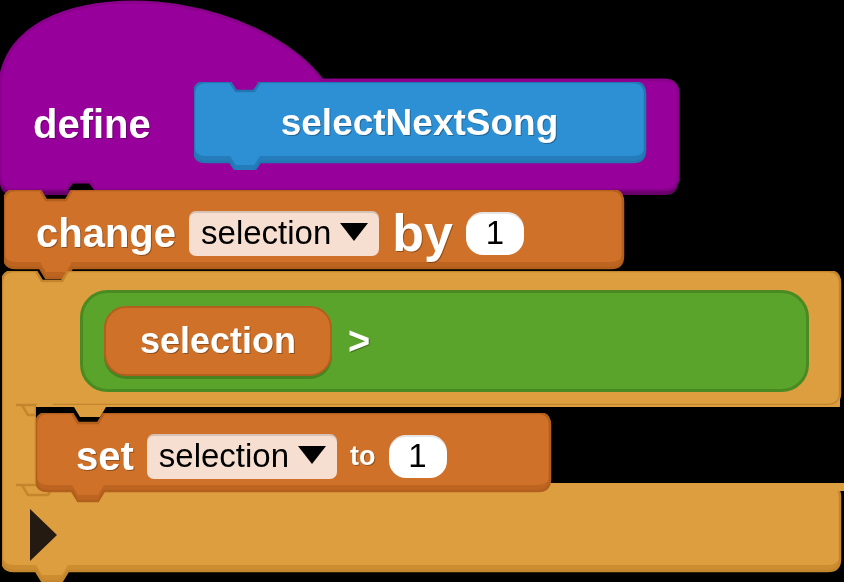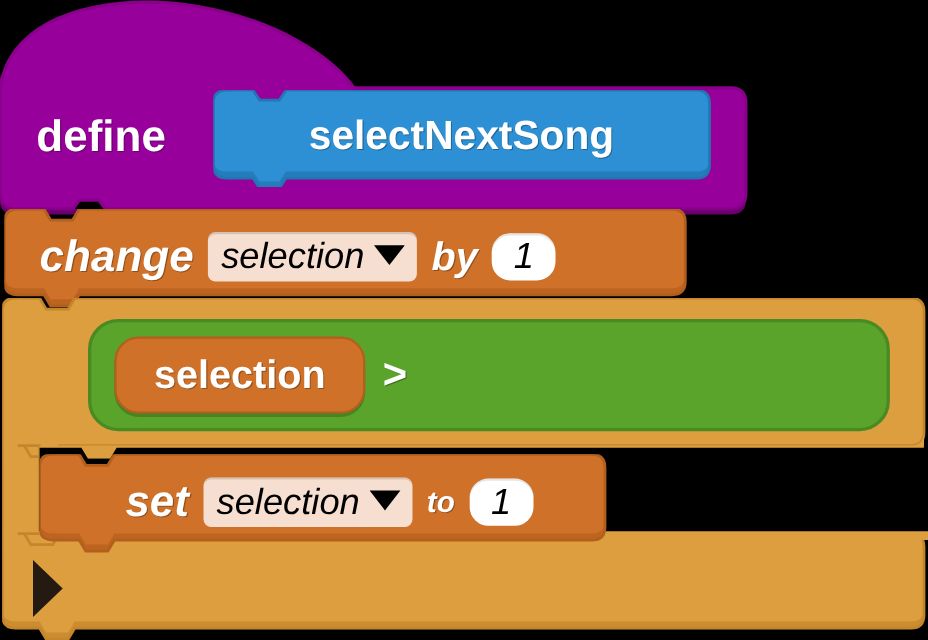--- a/index.html
+++ b/index.html
@@ -34,21 +34,21 @@
     border-radius:21px;
   }
 
   
   .change-block{
     position:absolute;left:4px;top:190px;width:619px;height:82px;
   }
   .stack-svg{position:absolute;left:0;top:0;}
   .row{
     position:absolute;left:0;top:0;height:100%;
-    display:flex;align-items:center;gap:13px;font-style:italic;
+    display:flex;align-items:center;gap:13px;
   }
   .change-block .row{padding-left:32px;top:2px;}
 
   
   .dropdown{
     display:flex;align-items:center;gap:9px;
     background:#f6dfd0;border-radius:7px;
     padding:5px 11px 7px 12px;
     box-shadow:0 2px 0 rgba(0,0,0,.13) inset;
   }
@@ -85,21 +85,21 @@
     position:relative;display:flex;align-items:center;justify-content:center;
     background:#cf7129;border:2px solid #b35f1d;border-radius:22px;
     height:66px;padding:0 34px;
     box-shadow:0 3px 0 rgba(0,0,0,.20);
   }
   .var-oval span{font-size:36px;}
   .gt-sign{font-size:38px;}
 
   
   .set-block{position:absolute;left:36px;top:413px;width:514px;height:82px;}
-  .set-block .row{padding-left:30px;top:2px;margin-left:48px;}
+  .set-block .row{padding-left:40px;top:2px;}
 
   
   .tri{
     position:absolute;left:30px;top:509px;
     width:0;height:0;
     border-top:26px solid transparent;border-bottom:26px solid transparent;
     border-left:27px solid #241a12;
   }
 </style>
 </head>
@@ -159,21 +159,21 @@
     </svg>
 
     <div class="row">
       <span class="lbl" style="font-size:40px">change</span>
 
       <span class="dropdown">
         <span class="dtext">selection</span>
         <span class="caret"></span>
       </span>
 
-      <span class="lbl" style="font-size:36px">by</span>
+      <span class="lbl" style="font-size:52px">by</span>
 
       <span class="numfield">1</span>
     </div>
   </div>
 
   <div class="c-block">
     <svg class="c-svg" width="845" height="315" viewBox="0 0 845 315">
 
       <path d="M12,0
                L28,0 L34,0 L40,10 L60,10 L66,0 L72,0

